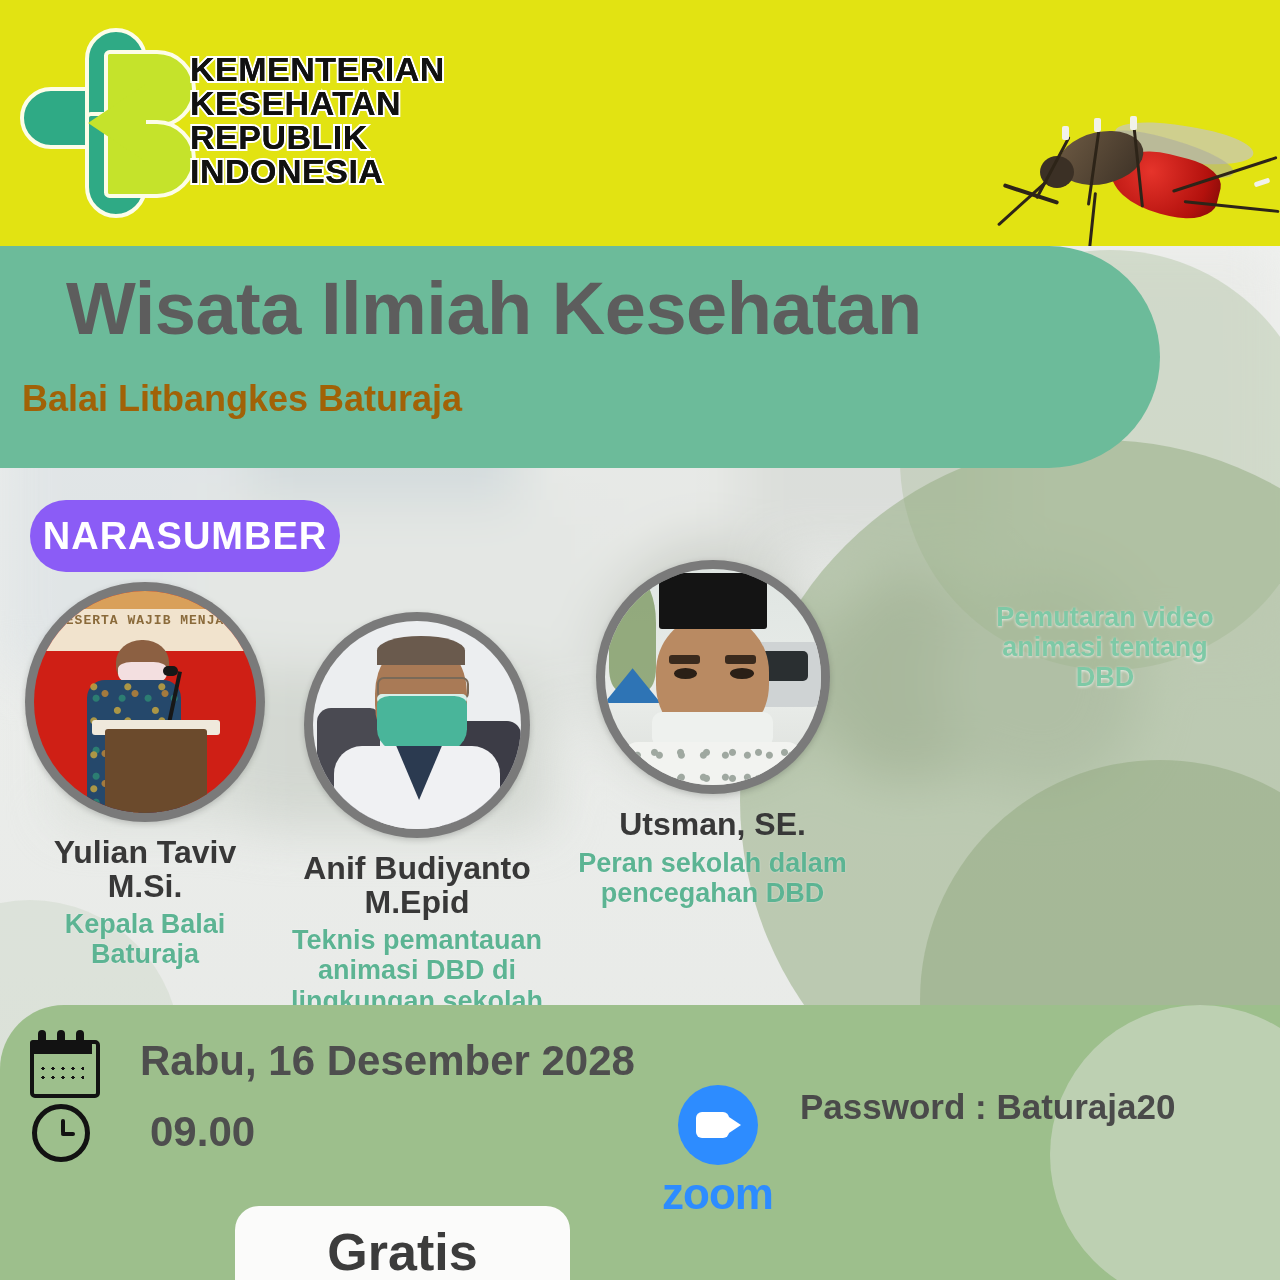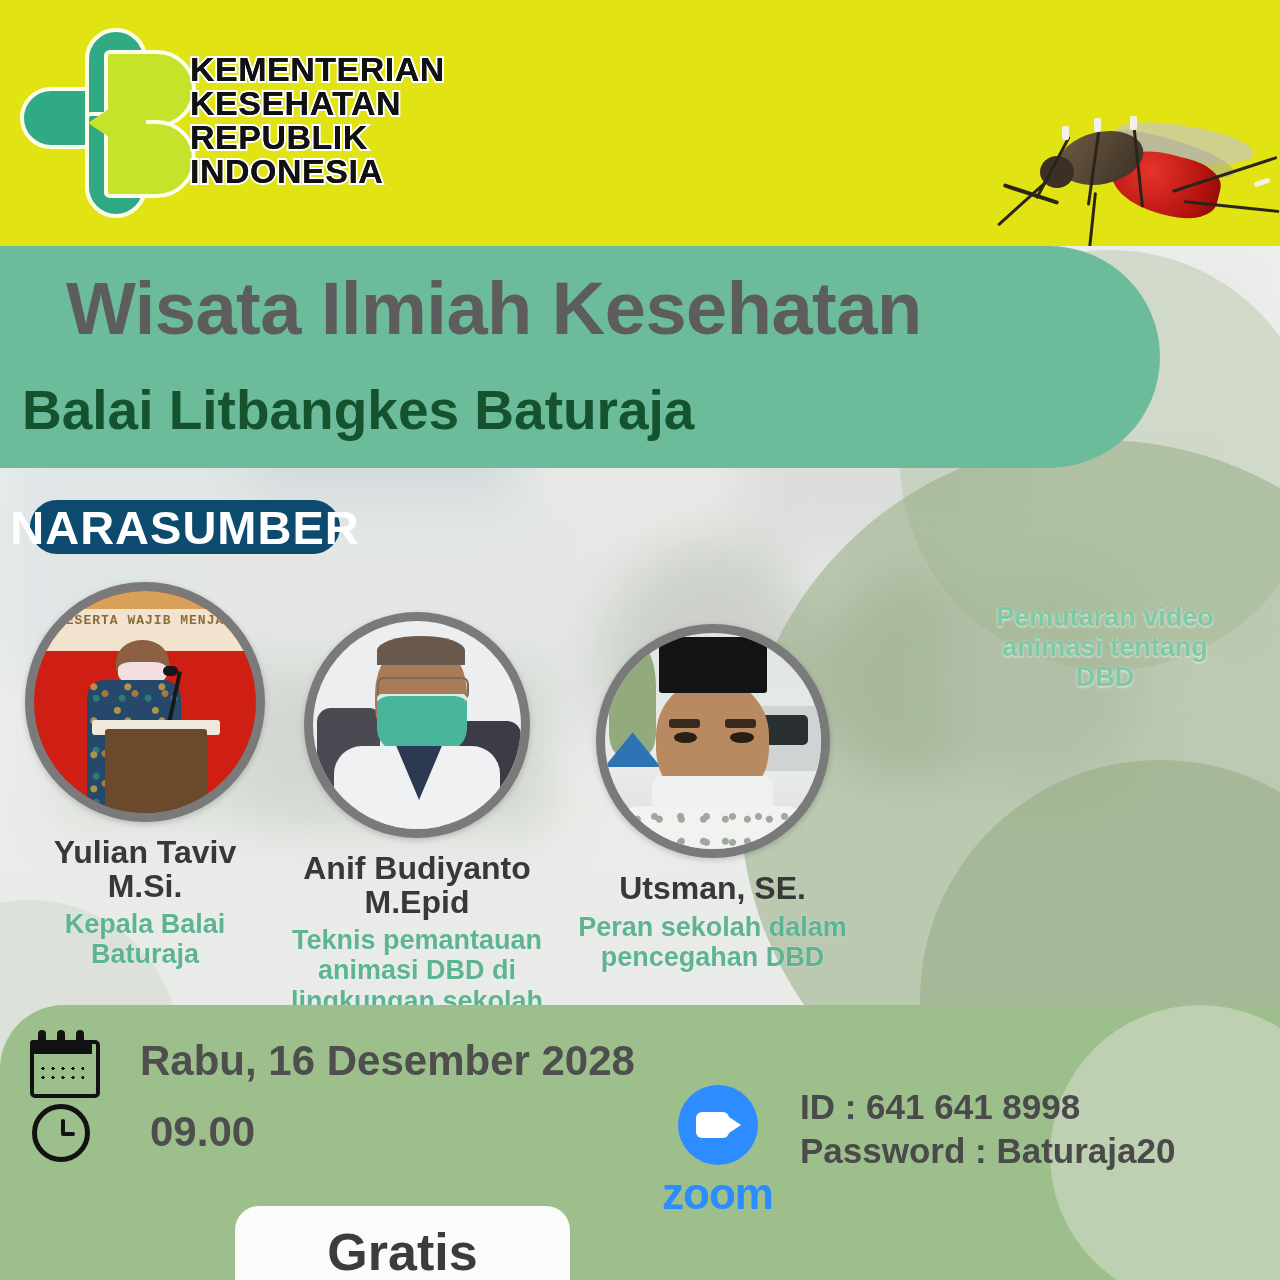--- a/index.html
+++ b/index.html
@@ -60,26 +60,26 @@
   .m-wing2{position:absolute;left:104px;top:44px;width:130px;height:30px;border-radius:50% 60% 60% 50%;
     background:rgba(170,170,160,.55);transform:rotate(16deg);}
   .leg{position:absolute;background:#2d2418;transform-origin:0 0;border-radius:2px;}
   .ptip{position:absolute;background:#f2f2ea;border-radius:2px;}
   .prob{position:absolute;left:0px;top:96px;width:58px;height:4px;background:#2d2418;transform:rotate(18deg);border-radius:2px;}
 
   
   .title-banner{position:absolute;left:-40px;top:246px;width:1200px;height:222px;background:#6cbb9a;
     border-radius:0 112px 112px 0;}
   .title-main{position:absolute;left:66px;top:266px;font-size:74px;font-weight:800;color:#5d5d5d;letter-spacing:-.5px;}
-  .title-sub{position:absolute;left:22px;top:378px;font-size:55px;font-weight:800;color:#14532d;letter-spacing:0px;}
+  .title-sub{position:absolute;left:22px;top:378px;font-size:36px;font-weight:800;color:#a16207;letter-spacing:0px;}
 
   
   .badge{position:absolute;display:flex;align-items:center;justify-content:center;color:#fff;font-weight:700;
     border-radius:40px;}
-  .badge-nara{left:30px;top:500px;width:310px;height:54px;background:#0c4a6e;font-size:47px;letter-spacing:1px;}
+  .badge-nara{left:30px;top:500px;width:310px;height:72px;background:#8b5cf6;font-size:38px;letter-spacing:1px;}
   .badge-host{left:988px;top:523px;width:226px;height:56px;background:#849c6b;font-size:36px;letter-spacing:1px;}
 
   
   .sp{position:absolute;text-align:center;}
   .ring{position:relative;border-radius:50%;background:#7a7a7a;padding:9px;box-sizing:border-box;
     box-shadow:0 2px 6px rgba(0,0,0,.18);font-family:Liberation Mono, monospace;}
   .photo{position:relative;width:100%;height:100%;border-radius:50%;overflow:hidden;}
   .nm{font-size:32px;font-weight:800;color:#383838;line-height:1.05;margin-top:14px;}
   .rl{font-size:27px;font-weight:800;color:#5cb493;line-height:1.12;margin-top:6px;
       text-shadow:0 0 2px rgba(255,255,255,.5);}
@@ -300,21 +300,21 @@
           <div class="ph2-collar"></div>
       </div>
     </div>
     <div class="nm">
       <span>Anif Budiyanto</span><br>
       <span>M.Epid</span>
     </div>
     <div class="rl">Teknis pemantauan animasi DBD di lingkungan sekolah</div>
   </div>
 
-  <div class="sp" style="left:575px;top:624px;width:275px;">
+  <div class="sp" style="left:575px;top:560px;width:275px;">
     <div class="ring" style="width:234px;height:234px;margin:0 auto;">
       <div class="photo">
         <div class="ph3-bg"></div>
           <div class="ph3-tree"></div>
         <div class="ph3-car"></div>
           <div class="ph3-carwin"></div>
           <div class="ph3-tent"></div>
         <div class="ph3-head"></div>
           <div class="ph3-peci"></div>
         <div class="ph3-brow l"></div>
@@ -359,20 +359,19 @@
 
   <div class="zoom-wrap">
     <div class="zoom-circle">
       <div class="zc-body"></div>
         <div class="zc-lens"></div>
     </div>
     <div class="zoom-word">zoom</div>
   </div>
 
   <div class="meet">
-    <div>ID : 641 641 8998</div>
     <div>Password : Baturaja20</div>
   </div>
 
   <div class="gratis">
     <span>Gratis</span>
   </div>
 </div>
 
 </body></html>

